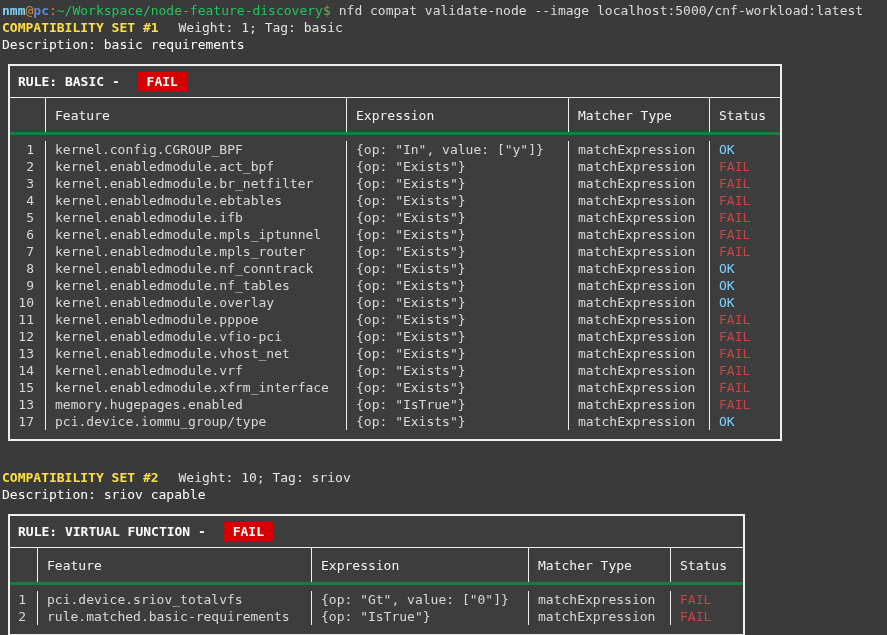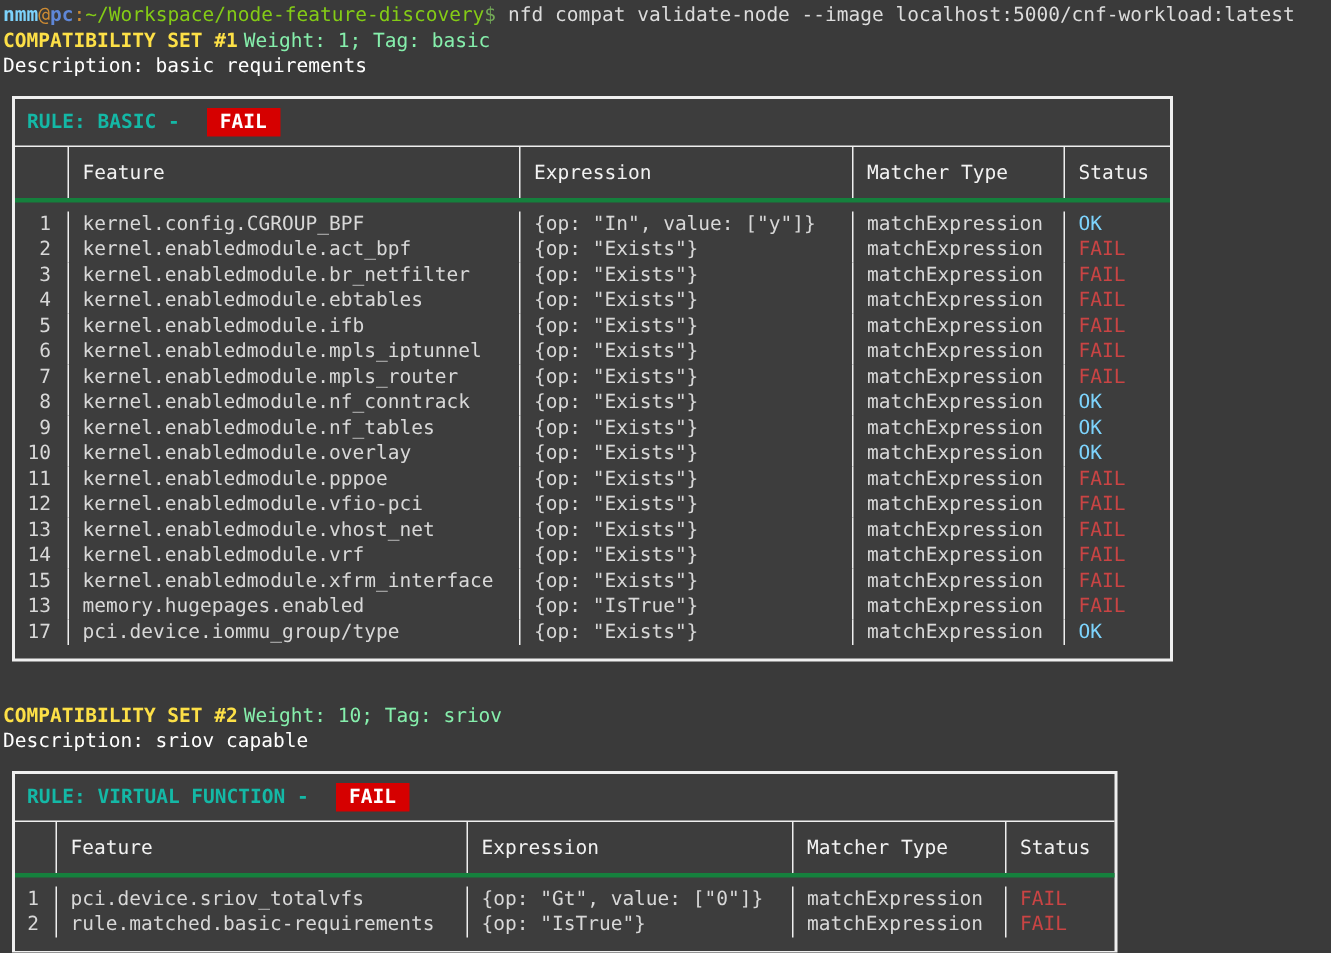--- a/index.html
+++ b/index.html
@@ -10,43 +10,43 @@
     font-size:13px;line-height:17px;
     color:#d8d8d8;
     overflow:hidden;
   }
   .screen{padding:2px 0 0 2px;}
   .term-line{white-space:pre;}
   .p-user{color:#7dd3fc;font-weight:bold;}
   .p-at{color:#cd8b33;}
   .p-host{color:#5f87d7;font-weight:bold;}
   .p-colon{color:#cd8b33;}
-  .p-path{color:#84cc16;}
+  .p-path{color:#22c55e;}
   .p-dollar{color:#73a857;}
   .p-cmd{color:#dcdcdc;margin-left:8px;}
   .set-line{white-space:pre;}
   .set-title{color:#fde047;font-weight:bold;}
-  .set-meta{color:#86efac;margin-left:4px;}
+  .set-meta{color:#e5e5e5;margin-left:20px;}
   .desc{color:#ffffff;}
   
   .tbl{
     margin-left:6px;
     margin-top:11px;
     border:2px solid #efefef;
     display:inline-block;
     background:#3d3d3d;
   }
   .rule-row{
     height:31px;
     display:flex;align-items:center;
     padding-left:8px;
     border-bottom:1px solid #efefef;
     white-space:pre;
   }
-  .rule-label{color:#14b8a6;font-weight:bold;}
+  .rule-label{color:#ffffff;font-weight:bold;}
   .badge{
     margin-left:10px;
     background:#d60000;color:#ffffff;font-weight:bold;
     padding:1px 9px;
   }
   .row{display:grid;}
   .tbl1 .row{grid-template-columns:36px 301px 222px 141px 70px;}
   .tbl2 .row{grid-template-columns:28px 274px 217px 142px 72px;}
   .c{
     padding:0 0 0 9px;

